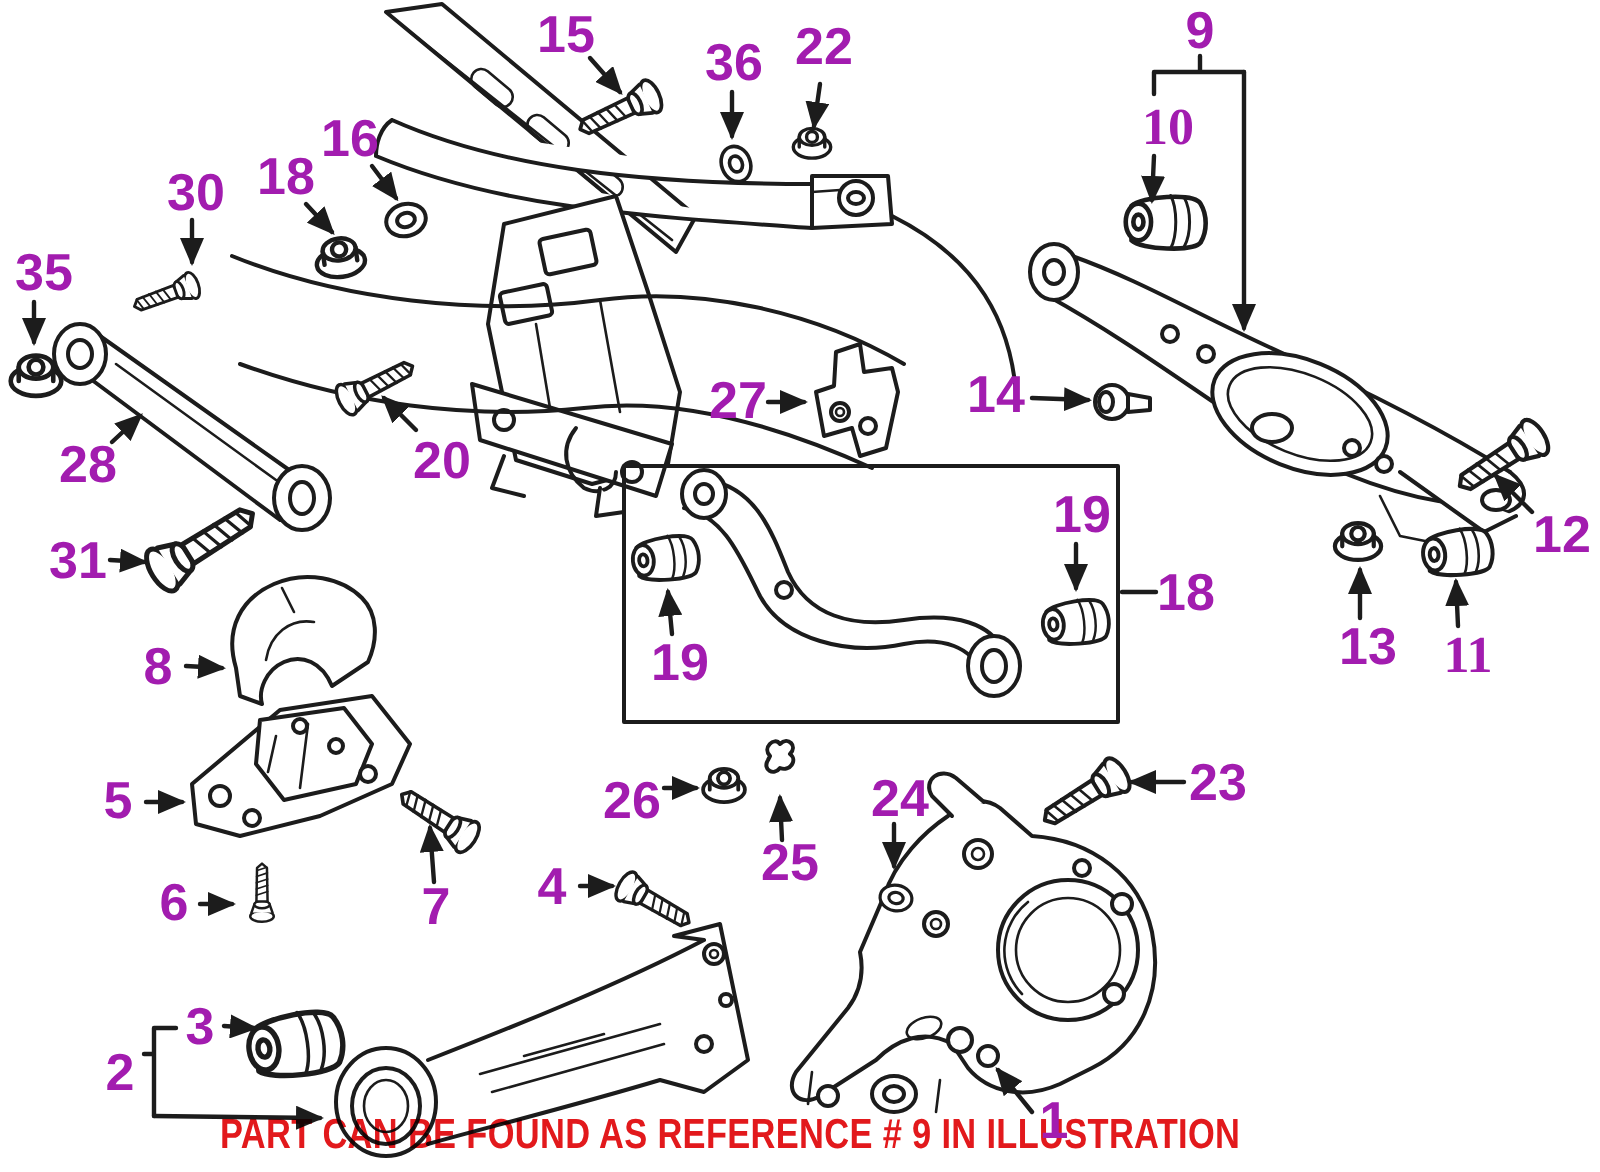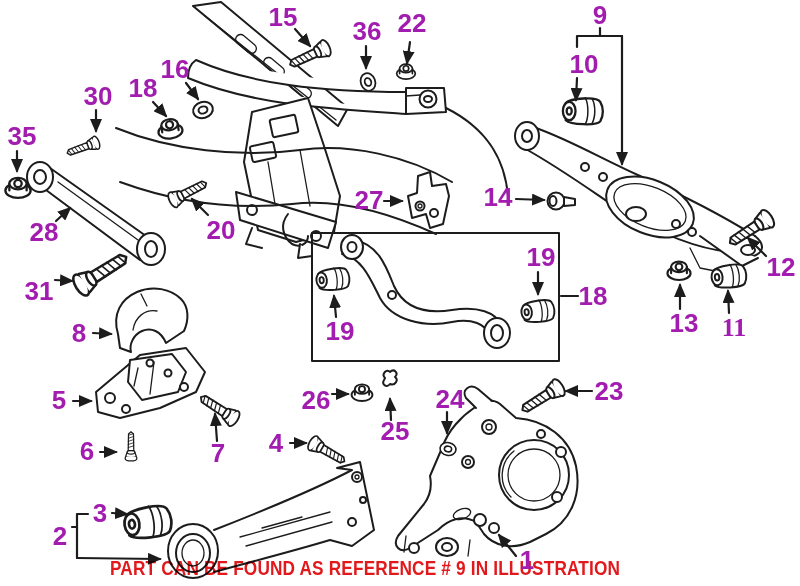--- a/index.html
+++ b/index.html
@@ -246,21 +246,21 @@
   <div id="callouts">
       <div class="callout" style="left: 527px; top: 560px;">1</div>
       <div class="callout" style="left: 60px; top: 536px;">2</div>
       <div class="callout" style="left: 100px; top: 513px;">3</div>
       <div class="callout" style="left: 276px; top: 443px;">4</div>
       <div class="callout" style="left: 59px; top: 400px;">5</div>
       <div class="callout" style="left: 87px; top: 451px;">6</div>
       <div class="callout" style="left: 218px; top: 453px;">7</div>
       <div class="callout" style="left: 79px; top: 333px;">8</div>
       <div class="callout" style="left: 600px; top: 15px;">9</div>
-      <div class="callout" style="left: 584px; top: 64px;">10</div>
+      <div class="callout" style="left: 584px; top: 64px; font-family: Liberation Serif, serif;">10</div>
       <div class="callout" style="left: 734px; top: 328px; font-family: Liberation Serif, serif;">11</div>
       <div class="callout" style="left: 781px; top: 267px;">12</div>
       <div class="callout" style="left: 684px; top: 323px;">13</div>
       <div class="callout" style="left: 498px; top: 197px;">14</div>
       <div class="callout" style="left: 283px; top: 17px;">15</div>
       <div class="callout" style="left: 175px; top: 69px;">16</div>
       <div class="callout" style="left: 143px; top: 88px;">18</div>
       <div class="callout" style="left: 593px; top: 296px;">18</div>
       <div class="callout" style="left: 340px; top: 331px;">19</div>
       <div class="callout" style="left: 541px; top: 257px;">19</div>
@@ -268,15 +268,15 @@
       <div class="callout" style="left: 367px; top: 31px;">36</div>
       <div class="callout" style="left: 412px; top: 23px;">22</div>
       <div class="callout" style="left: 609px; top: 391px;">23</div>
       <div class="callout" style="left: 450px; top: 399px;">24</div>
       <div class="callout" style="left: 395px; top: 431px;">25</div>
       <div class="callout" style="left: 316px; top: 400px;">26</div>
       <div class="callout" style="left: 369px; top: 200px;">27</div>
       <div class="callout" style="left: 44px; top: 232px;">28</div>
       <div class="callout" style="left: 22px; top: 136px;">35</div>
       <div class="callout" style="left: 98px; top: 96px;">30</div>
-      <div class="callout" style="left: 39px; top: 291px;">31</div>
+      <div class="callout" style="left: 39px; top: 280px;">31</div>
     </div>
 </div>
 
 </body></html>

